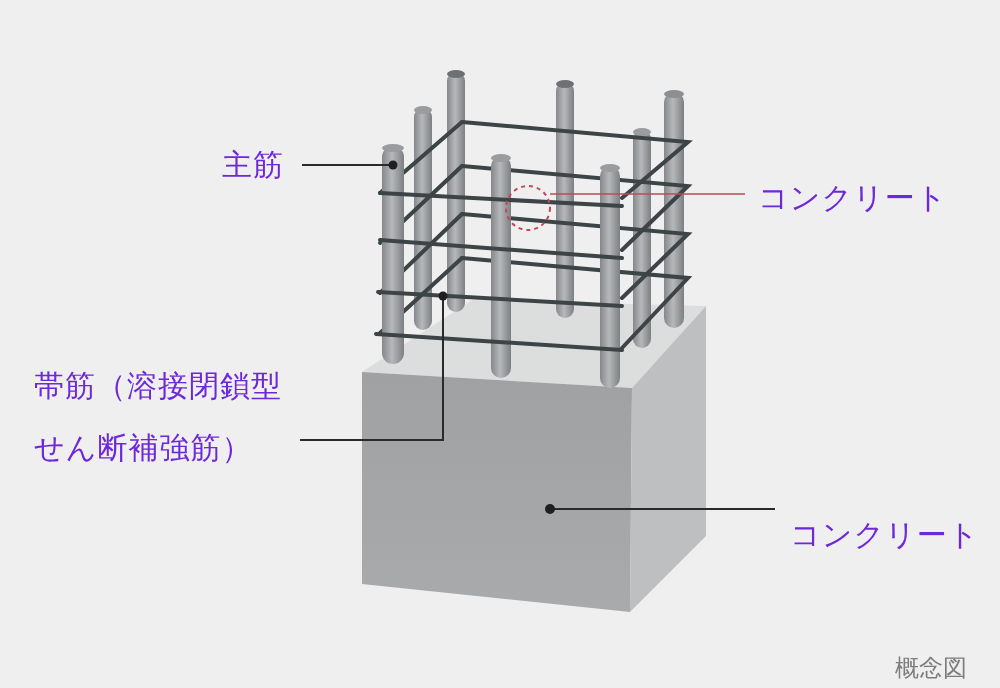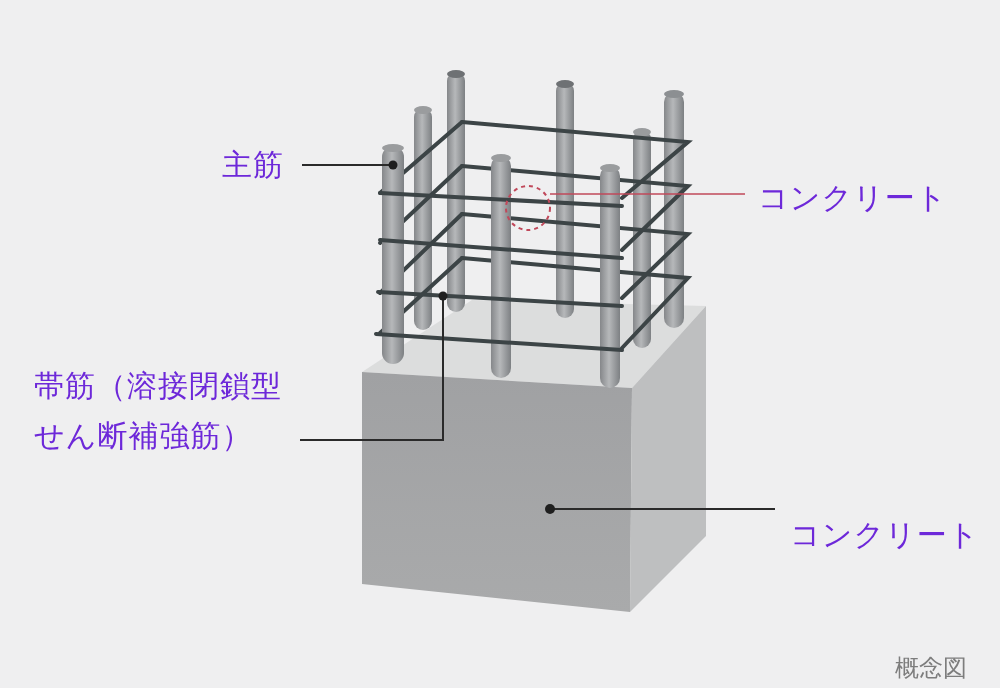--- a/index.html
+++ b/index.html
@@ -80,15 +80,15 @@
     <polyline points="443,296 443,440 300,440" stroke="#2a2a2a" stroke-width="2"></polyline>
     <circle cx="443" cy="296" r="4.5" fill="#1f1f1f"></circle>
     <line x1="550" y1="509" x2="775" y2="509" stroke="#2a2a2a" stroke-width="2"></line>
     <circle cx="550" cy="509" r="5" fill="#1f1f1f"></circle>
   </g>
 </svg>
 
 <div class="label" style="left:222px; top:145px;">主筋</div>
 <div class="label" style="left:758px; top:178px;">コンクリート</div>
 <div class="label" style="left:34px; top:366px;">帯筋（溶接閉鎖型</div>
-<div class="label" style="left:34px; top:416px;text-align:center;">せん断補強筋）</div>
+<div class="label" style="left:34px; top:428px;text-align:center;">せん断補強筋）</div>
 <div class="label" style="left:790px; top:490px;margin-top:25px;">コンクリート</div>
 <div class="note" style="left:895px; top:652px;">概念図</div>
 
 </body></html>

